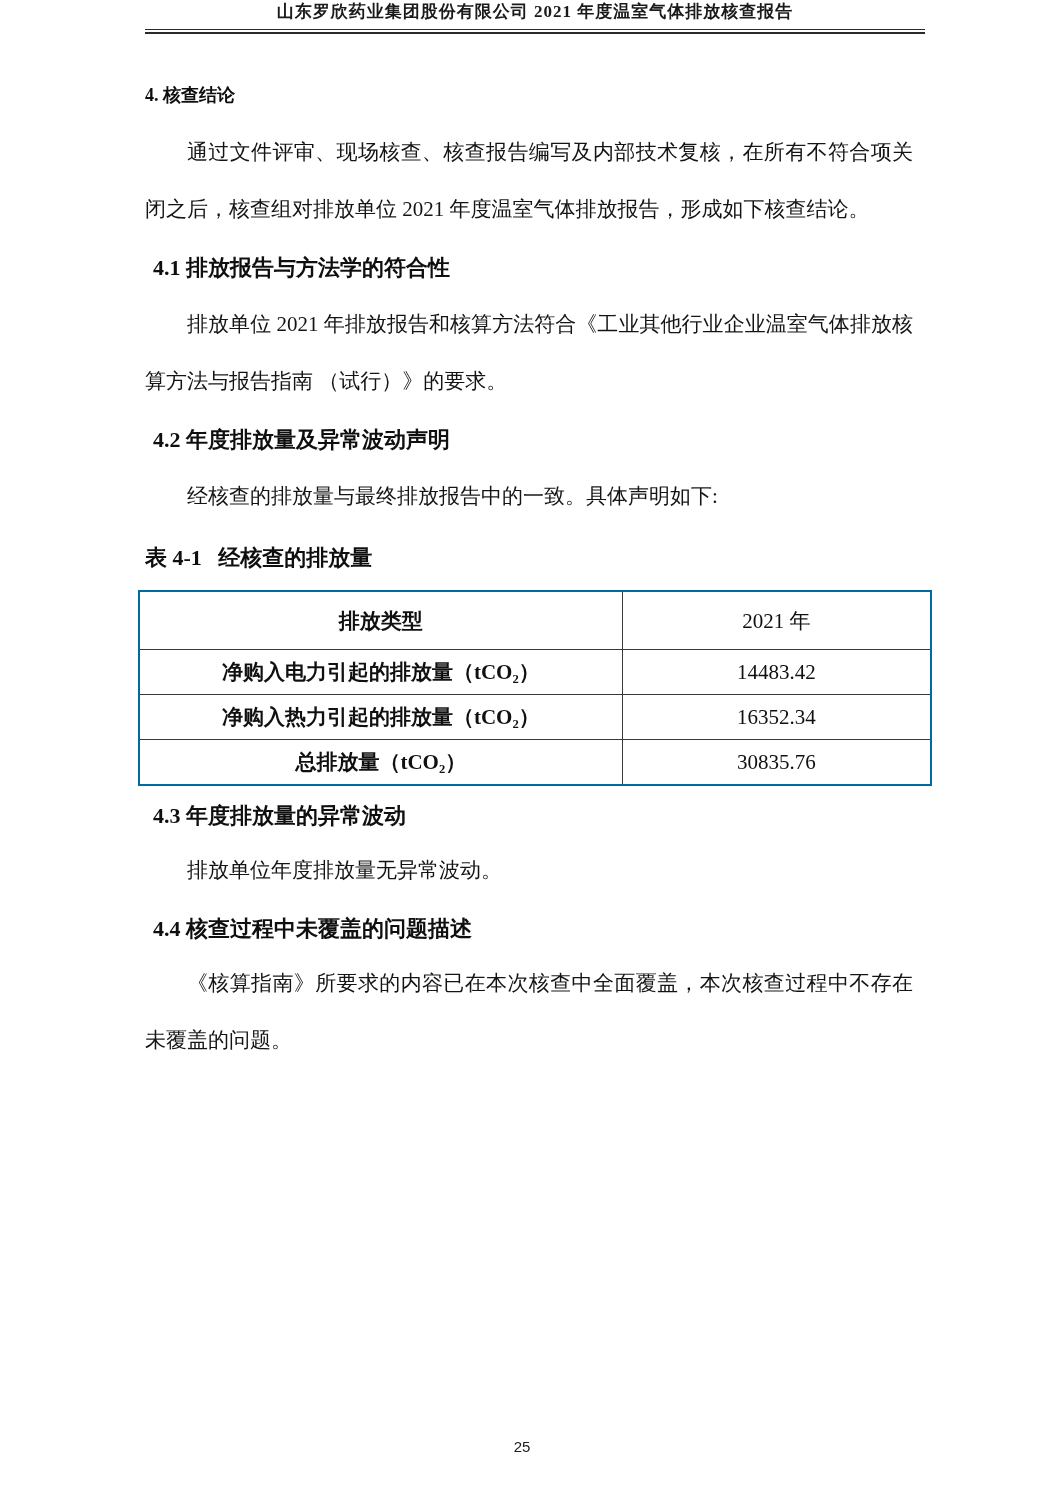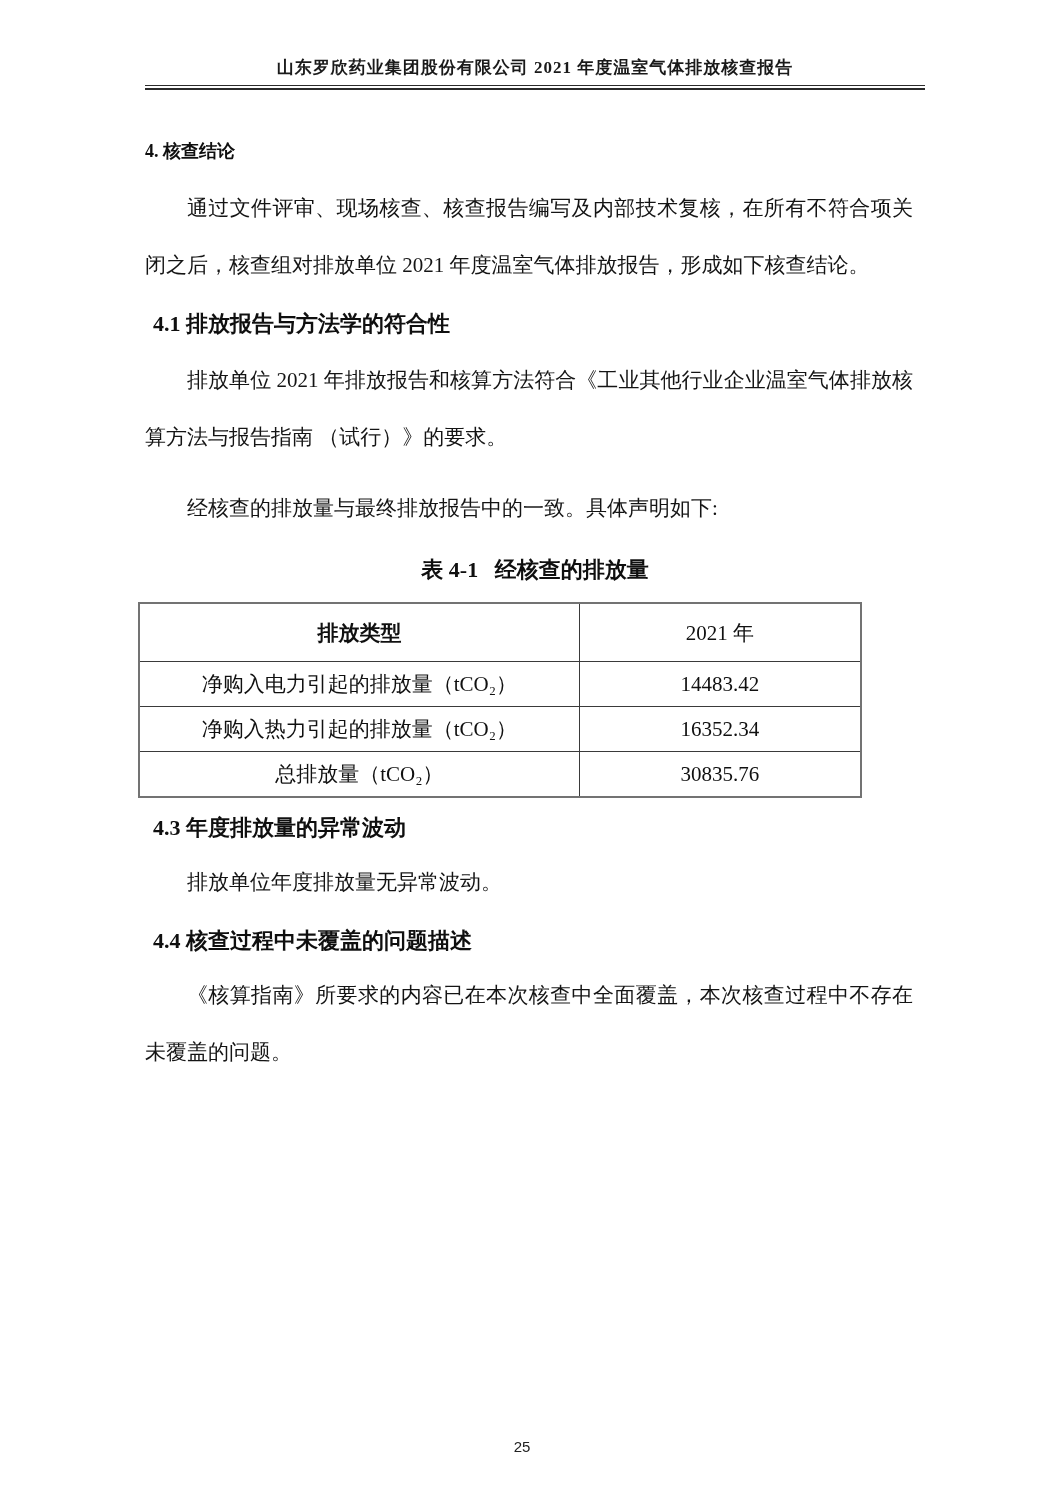--- a/index.html
+++ b/index.html
@@ -9,21 +9,20 @@
   }
   .page {
     position: relative;
     width: 1044px;
     height: 1494px;
     background: #ffffff;
     color: #111111;
     font-family: "Liberation Serif", "DejaVu Serif", serif;
     overflow: hidden;
     box-sizing: border-box;
-    padding-top: 56px;
   }
   .content {
     margin: 0 119px 0 145px;
     width: 780px;
   }
   .header-text {
     text-align: center;
     font-size: 17px;
     font-weight: bold;
     line-height: 24px;
@@ -55,48 +54,47 @@
     line-height: 57px;
     margin: 14px 12px 0 0;
     text-indent: 2em;
     text-align: justify;
     text-justify: inter-ideograph;
     color: #141414;
   }
   p.body.tight { margin-top: 12px; }
   .table-caption {
     margin-top: 18px;
-    text-align: center;
     font-size: 22px;
     font-weight: bold;
     white-space: pre;
     color: #0f0f0f;
   }
   table.data {
     margin-top: 17px;
     margin-left: -7px;
-    width: 724px;
+    width: 794px;
     border-collapse: collapse;
-    border: 2px solid #737373;
+    border: 2px solid #0369a1;
     table-layout: fixed;
   }
   table.data col.c-label { width: 61%; }
   table.data col.c-value { width: 39%; }
   table.data th, table.data td {
     border: 1px solid #3a3a3a;
     text-align: center;
     vertical-align: middle;
     font-size: 21px;
     padding: 0 4px;
     color: #101010;
   }
   table.data th { height: 57px; font-weight: bold; }
   table.data th.year-col { font-weight: normal; }
   table.data td { height: 44px; }
-  table.data td.label-cell { font-weight: normal; }
+  table.data td.label-cell { font-weight: bold; }
   .footer-pagenum {
     position: absolute;
     top: 1438px;
     left: 0;
     width: 100%;
     text-align: center;
     font-family: Liberation Sans, sans-serif;
     font-size: 15px;
     color: #222222;
   }
@@ -110,20 +108,21 @@
 
     <div class="header-text">山东罗欣药业集团股份有限公司 2021 年度温室气体排放核查报告</div>
     <div class="header-rule"></div>
 
     <h1 class="sec">4. 核查结论</h1>
     <p class="body">通过文件评审、现场核查、核查报告编写及内部技术复核，在所有不符合项关闭之后，核查组对排放单位 2021 年度温室气体排放报告，形成如下核查结论。</p>
 
     <h2 class="sec">4.1 排放报告与方法学的符合性</h2>
     <p class="body">排放单位 2021 年排放报告和核算方法符合《工业其他行业企业温室气体排放核算方法与报告指南 （试行）》的要求。</p>
 
+    <h2 class="sec">4.2 年度排放量及异常波动声明</h2>
     <p class="body">经核查的排放量与最终排放报告中的一致。具体声明如下:</p>
 
     <div class="table-caption">表 4-1   经核查的排放量</div>
 
     <table class="data">
       <colgroup>
         <col class="c-label">
         <col class="c-value">
       </colgroup>
       <thead>

